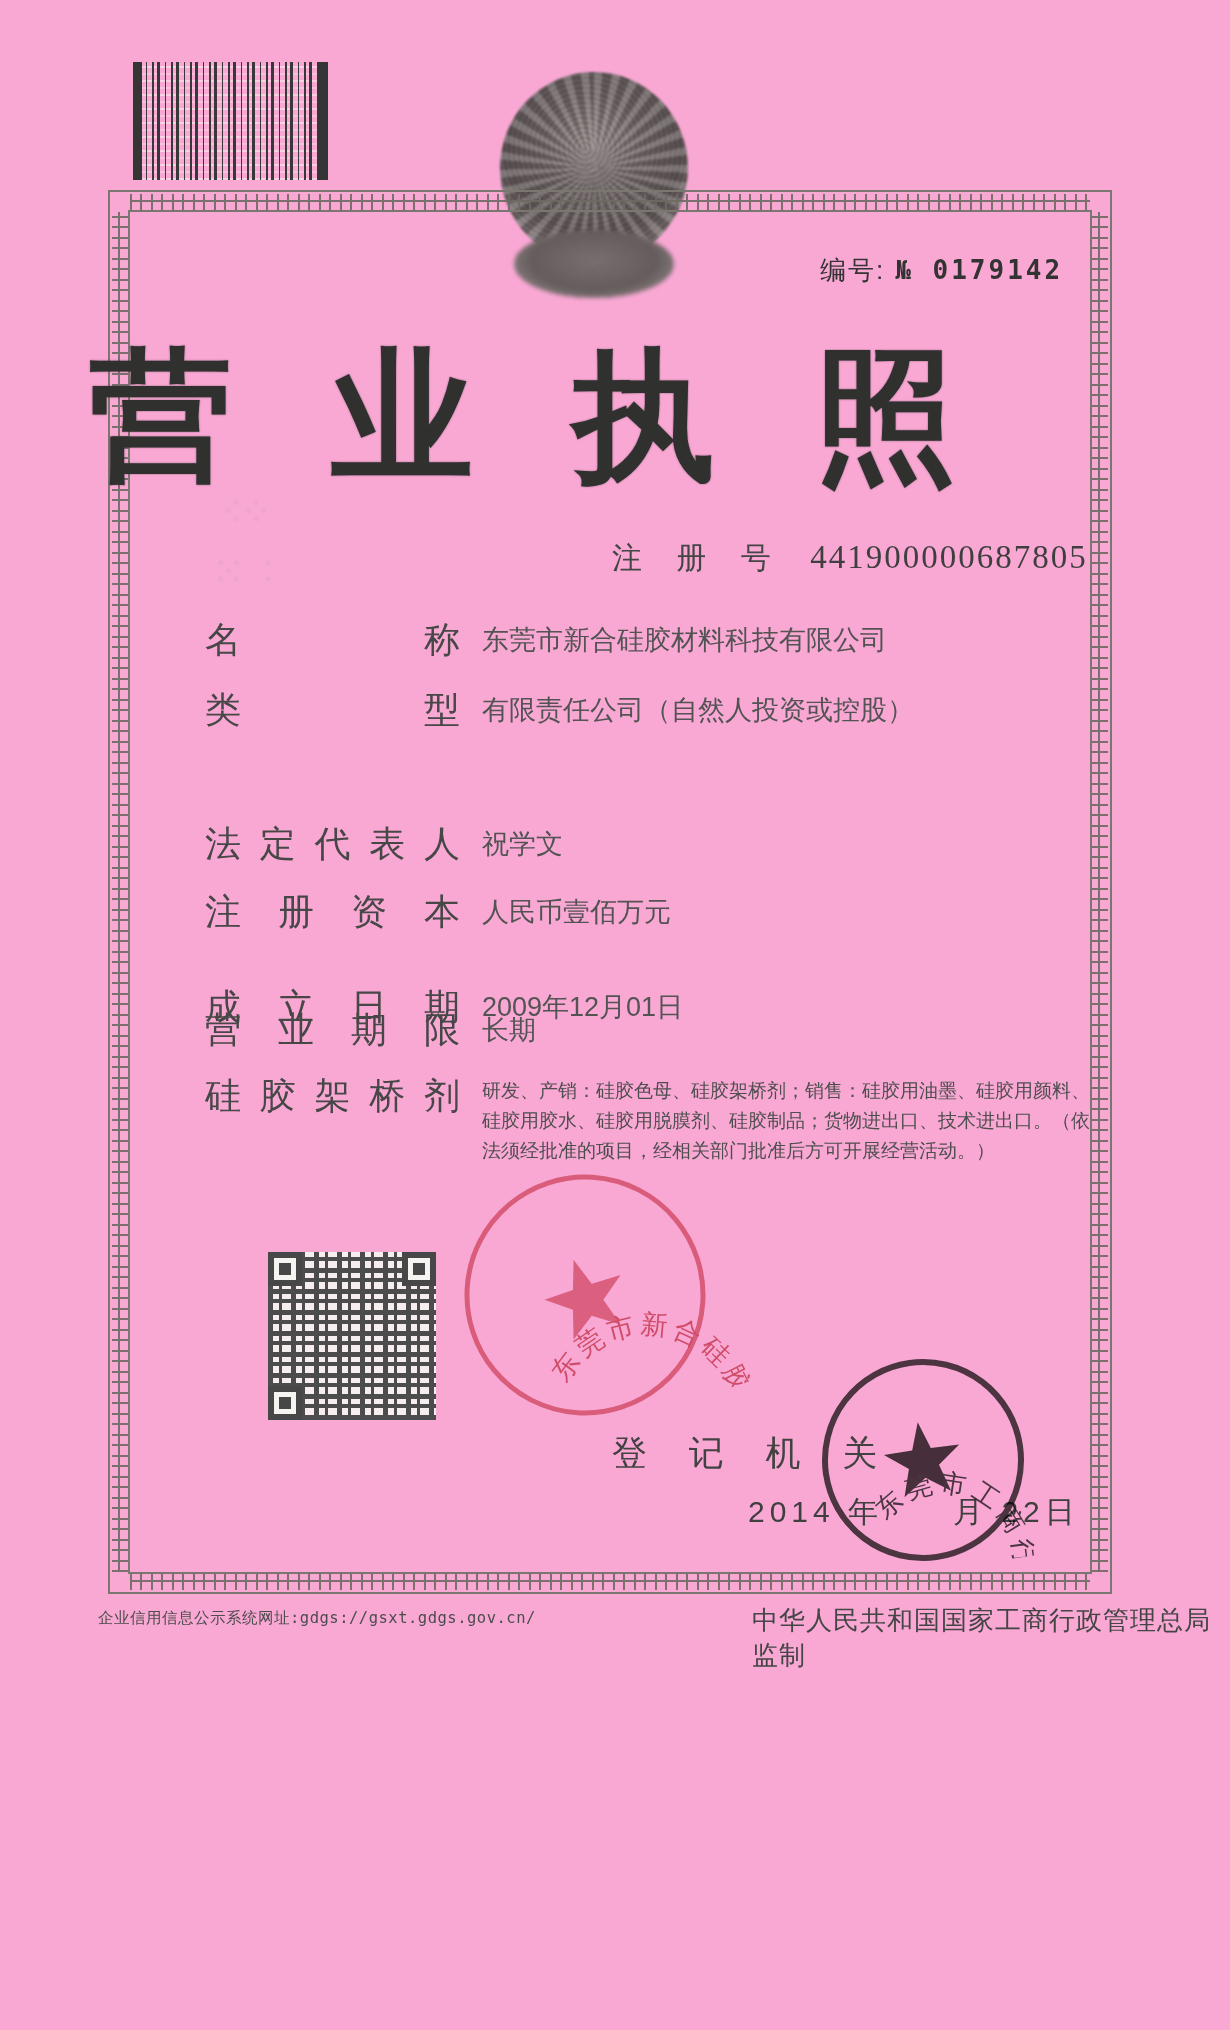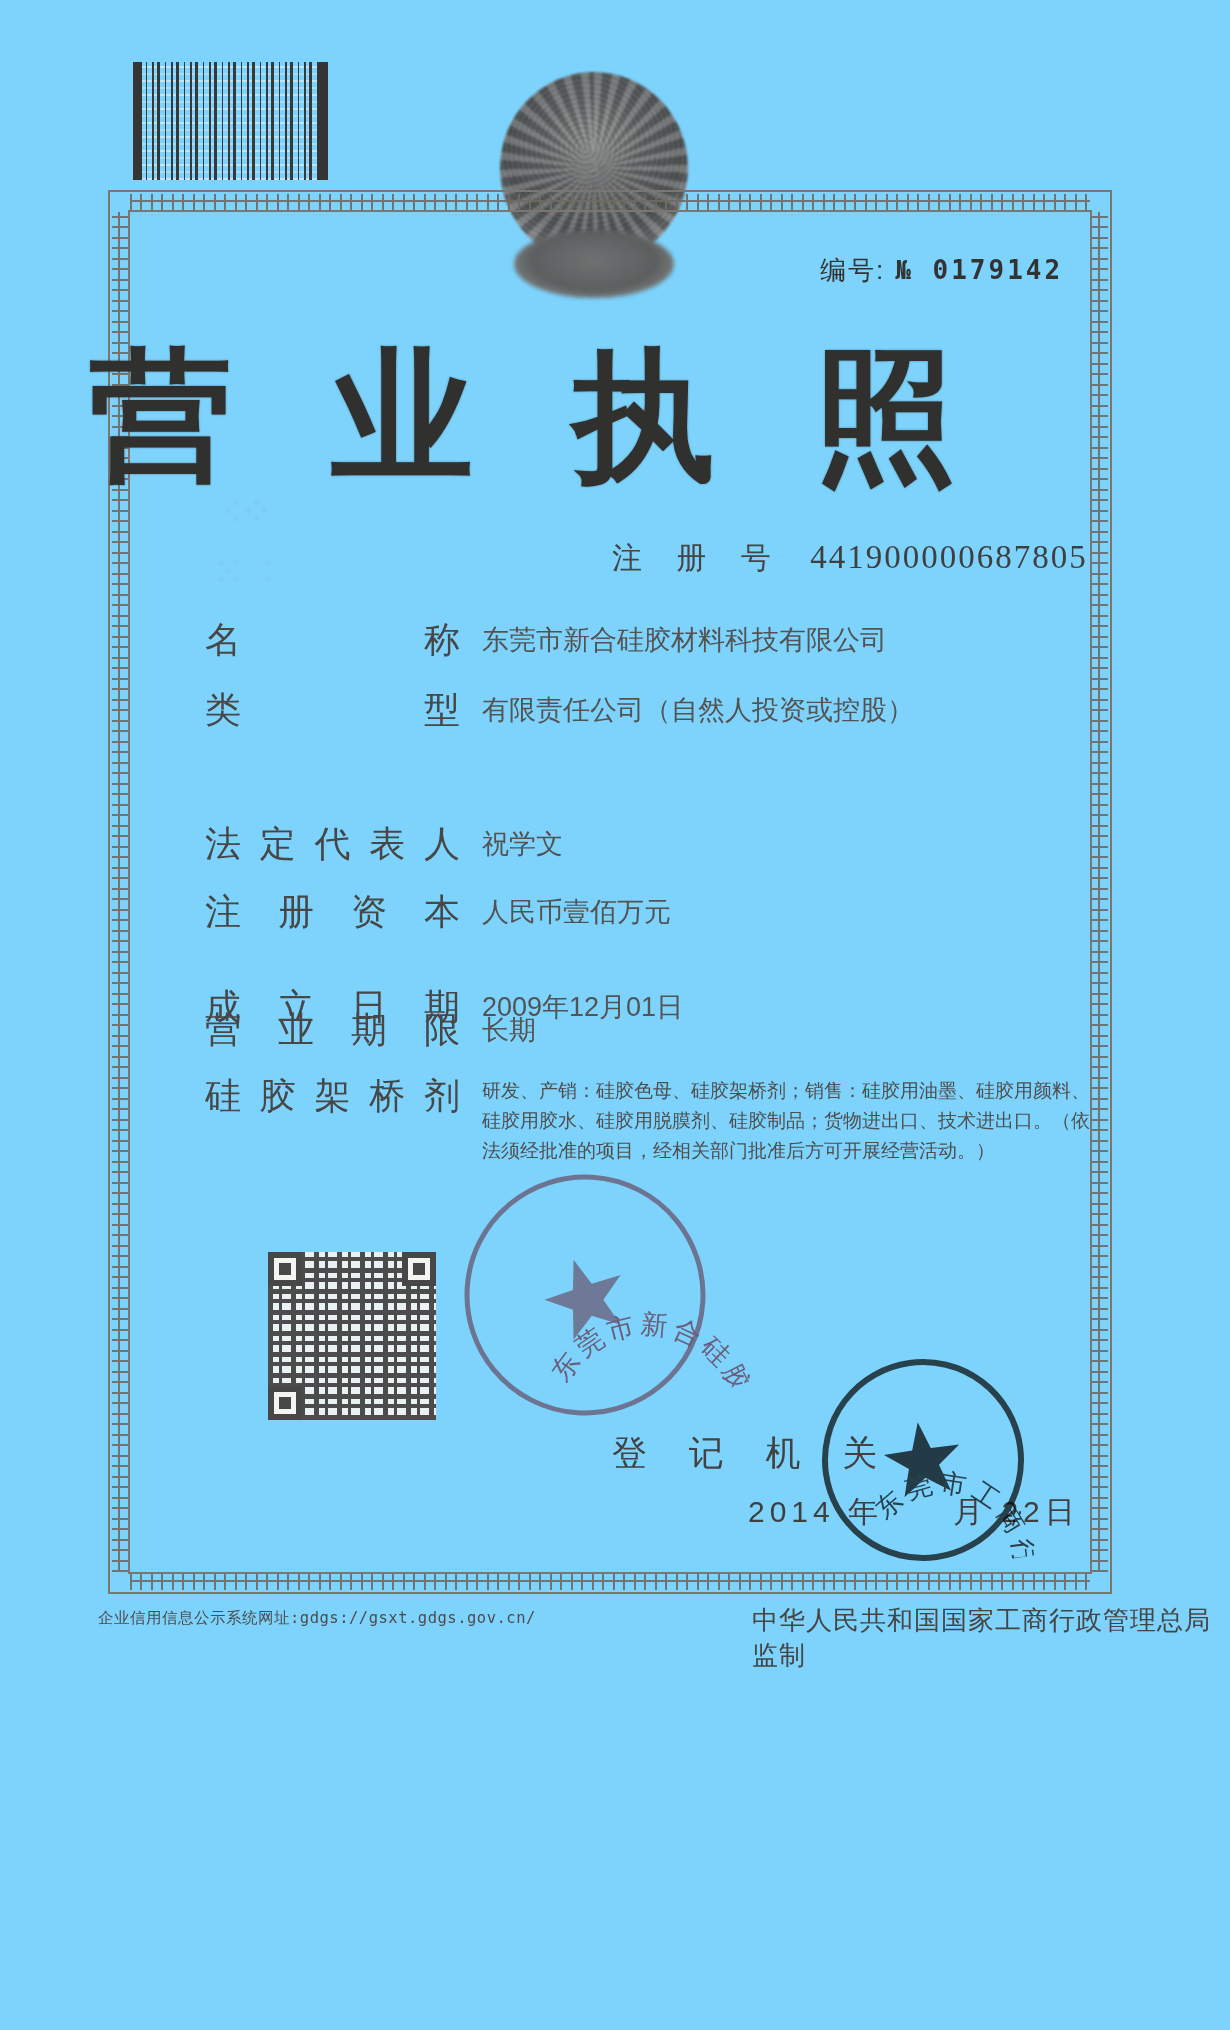--- a/index.html
+++ b/index.html
@@ -1,18 +1,18 @@
 <!DOCTYPE html>
 <html><head>
 <meta charset="utf-8">
 <style>
   html,body{margin:0;padding:0;background:#e8e7e5;}
   .paper{
     position:relative; width:1230px; height:2030px; margin:0 auto;
-    background:#7dd3fc; overflow:hidden;
+    background:#f9a8d4; overflow:hidden;
     font-family:"Liberation Sans", sans-serif; color:#3c3c3c;
   }
   
   .barcode{
     position:absolute; left:133px; top:62px; width:195px; height:118px;
     background-image:
       linear-gradient(90deg,#353535 0 9px, rgba(0,0,0,0) 9px calc(100% - 11px), #353535 calc(100% - 11px) 100%),
       repeating-linear-gradient(90deg,#383838 0 2px, rgba(0,0,0,0) 2px 5px, #383838 5px 8px, rgba(0,0,0,0) 8px 13px, #383838 13px 14px, rgba(0,0,0,0) 14px 19px),
       repeating-linear-gradient(0deg, rgba(245,244,241,.55) 0 2px, rgba(0,0,0,0) 2px 7px, rgba(245,244,241,.35) 7px 9px, rgba(0,0,0,0) 9px 14px);
     filter:blur(.4px);

